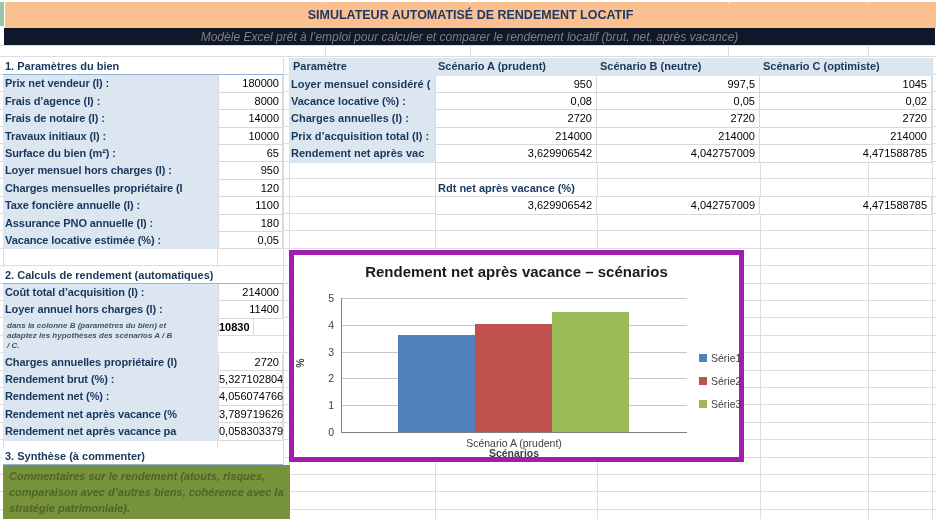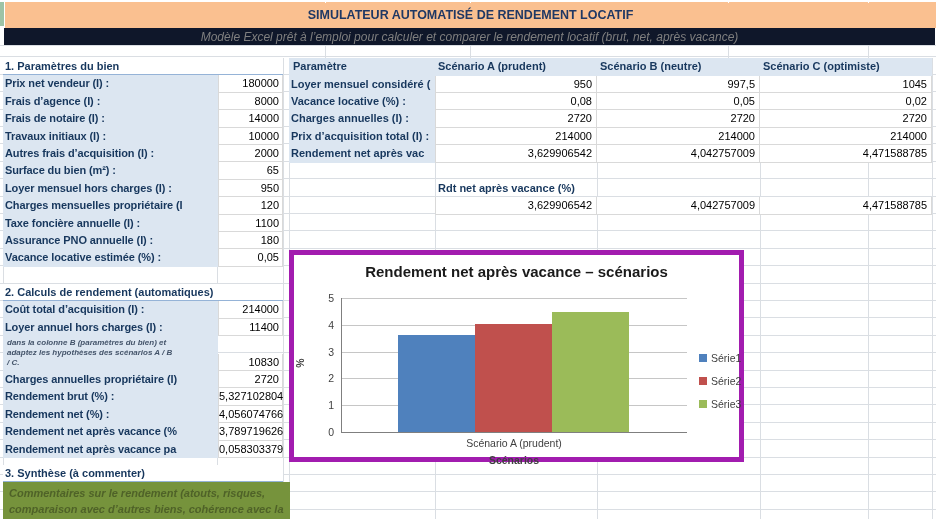--- a/index.html
+++ b/index.html
@@ -29,21 +29,21 @@
            border-bottom:1px solid #95B3D7; padding-left:2px; box-sizing:border-box; white-space:nowrap; }
   .prow { display:flex; height:17.4px; }
   .plabel { width:215px; background:#DCE6F1; font-weight:700; color:#17375D; line-height:17.4px;
             padding-left:2px; box-sizing:border-box; white-space:nowrap; overflow:hidden; letter-spacing:-0.1px; }
   .pval { width:65px; background:#fff; border:1px solid #D9D9D9; border-top:none;
           text-align:right; padding-right:3px; line-height:16px; box-sizing:border-box; }
   .gap17 { height:17.4px; } .gap7 { height:7px; }
   .noteblock { display:flex; height:34.8px; }
   .notelabel { width:215px; background:#DCE6F1; padding:2px 0 0 4px; box-sizing:border-box;
                font-style:italic; font-size:8px; line-height:10px; color:#44546A; font-weight:600; }
-  .notevalcol { width:65px; display:flex; flex-direction:column; }
+  .notevalcol { width:65px; display:flex; flex-direction:row;font-weight:bold; }
   .notespacer { height:17.4px; }
   .noteval { height:17.4px; background:#fff; border:1px solid #D9D9D9; border-top:none;
              text-align:right; padding-right:3px; line-height:16px; box-sizing:border-box; }
   .greenbox { width:287px; height:53.8px; background:#76933C; color:#4F6228; font-weight:700;
               font-style:italic; padding:3px 6px; box-sizing:border-box; line-height:16px; }
 
   
   .scen { position:absolute; left:289px; top:58px; width:643px; }
   .scen-title { height:17.4px; line-height:16px; text-align:center; font-weight:700; color:#17375D;
                 background:#fff; border-bottom:1px solid #95B3D7; box-sizing:border-box; }
@@ -70,21 +70,21 @@
   .chart-title { position:absolute; top:8px; left:0; width:100%; text-align:center;
                  font-weight:700; font-size:15px; color:#1a1a1a; }
   .gridline { position:absolute; left:47px; width:346px; height:1px; background:#C6C6C6; }
   .baseline { position:absolute; left:47px; width:346px; height:1px; background:#7F7F7F; }
   .yaxisline { position:absolute; left:47px; width:1px; background:#7F7F7F; }
   .ytick { position:absolute; left:24px; width:16px; text-align:right; font-size:10.5px; color:#3f3f3f; }
   .bar { position:absolute; }
   .ylab { position:absolute; left:1px; top:102px; transform:rotate(-90deg); font-size:10.5px;
           font-weight:700; color:#3f3f3f; }
   .catlab { position:absolute; top:182px; left:47px; width:346px; text-align:center; font-size:10.5px; color:#3f3f3f; }
-  .xlab { position:absolute; top:199px; left:47px; width:346px; text-align:center; font-size:10.5px;
+  .xlab { position:absolute; top:192px; left:47px; width:346px; text-align:center; font-size:10.5px;
           font-weight:700; color:#3f3f3f; }
   .legend { position:absolute; left:405px; top:91px; }
   .leg-item { display:flex; align-items:center; height:23px; font-size:10.5px; color:#3f3f3f; white-space:nowrap; }
   .leg-sq { width:8px; height:8px; margin-right:4px; flex:0 0 8px; }
 </style>
 </head>
 <body>
 
 <div class="sheet">
 
@@ -128,24 +128,20 @@
       <div class="plabel">Frais d’agence (I) :</div>
       <div class="pval">8000</div>
     </div>
     <div class="prow">
       <div class="plabel">Frais de notaire (I) :</div>
       <div class="pval">14000</div>
     </div>
     <div class="prow">
       <div class="plabel">Travaux initiaux (I) :</div>
       <div class="pval">10000</div>
-    </div>
-    <div class="prow">
-      <div class="plabel">Autres frais d’acquisition (I) :</div>
-      <div class="pval">2000</div>
     </div>
     <div class="prow">
       <div class="plabel">Surface du bien (m²) :</div>
       <div class="pval">65</div>
     </div>
     <div class="prow">
       <div class="plabel">Loyer mensuel hors charges (I) :</div>
       <div class="pval">950</div>
     </div>
     <div class="prow">

